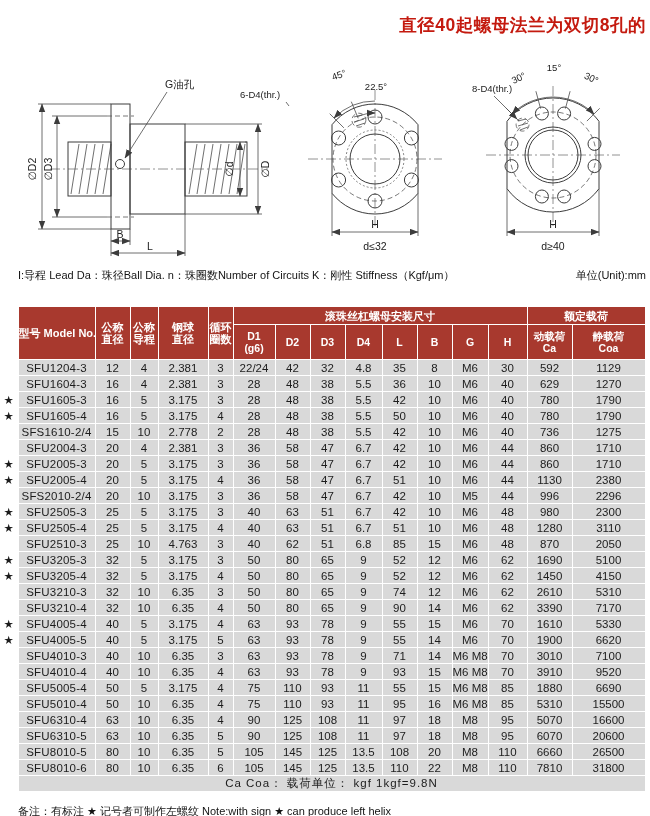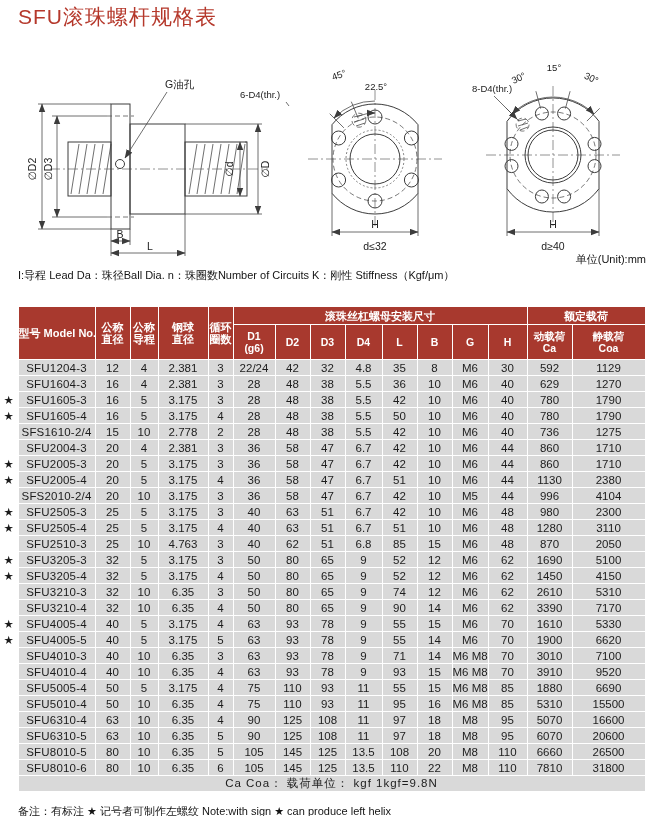--- a/index.html
+++ b/index.html
@@ -18,21 +18,21 @@
   .dline{stroke:#3c3c3c;stroke-width:1;fill:none;}
   .thin{stroke:#4a4a4a;stroke-width:.8;fill:none;}
   .cline{stroke:#777;stroke-width:.8;fill:none;stroke-dasharray:10 3 2 3;}
   .dash{stroke:#555;stroke-width:.8;fill:none;stroke-dasharray:5 3;}
   .dot{stroke:#666;stroke-width:.8;fill:none;stroke-dasharray:2 2;}
   .dtext{font-size:10.5px;fill:#222;font-family:"Liberation Sans",sans-serif;}
   .stext{font-size:9.5px;fill:#222;font-family:"Liberation Sans",sans-serif;}
 
   
   .legend{position:absolute;left:18px;top:268px;width:628px;font-size:11px;line-height:15px;color:#141414;}
-  .legend .unit{position:absolute;right:0;bottom:16px;font-size:11px;color:#141414;}
+  .legend .unit{position:absolute;right:0;bottom:0;font-size:11px;color:#141414;}
 
   
   table.spec{position:absolute;left:0;top:306px;width:645px;border-collapse:collapse;table-layout:fixed;}
   table.spec th,table.spec td{border:1px solid #fff;padding:0;text-align:center;vertical-align:middle;
         white-space:nowrap;overflow:hidden;}
   table.spec th{background:var(--header-bg);color:#fff;font-weight:bold;font-size:10.5px;line-height:12px;}
   table.spec .group-row th{height:17px;font-size:11px;}
   table.spec .sub-row th{height:34px;}
   table.spec td{background:var(--row-bg);font-size:11.5px;height:15px;color:#1c1c1c;}
   td.star-cell,th.star-cell{background:#fff !important;border:none !important;font-size:12px;color:#111;
@@ -43,22 +43,22 @@
 
   
   .note{position:absolute;left:18px;top:796px;font-size:11px;color:#141414;margin-top:8px;}
 </style>
 </head>
 <body>
 
 <div class="page">
 
   <div class="hdr">
-    <div class="hdr-cn">SFU滚珠螺杆规格表</div>
   </div>
+  <div class="hdr-note">直径40起螺母法兰为双切8孔的</div>
 
   <div class="diagrams">
 
     <svg width="290" height="212" viewBox="0 0 290 212">
       <defs>
         <marker id="arr" viewBox="0 0 8 6" refX="7.5" refY="3" markerWidth="9" markerHeight="7" orient="auto-start-reverse" markerUnits="userSpaceOnUse">
           <path d="M0,0 L8,3 L0,6 Z" fill="#3c3c3c"></path>
         </marker>
       </defs>
 
@@ -444,21 +444,21 @@
           <td>3</td>
           <td>36</td>
           <td>58</td>
           <td>47</td>
           <td>6.7</td>
           <td>42</td>
           <td>10</td>
           <td>M5</td>
           <td>44</td>
           <td>996</td>
-          <td>4104</td>
+          <td>2296</td>
         </tr>
         <tr>
           <td class="star-cell">★</td>
           <td class="model-cell">SFU2505-3</td>
           <td>25</td>
           <td>5</td>
           <td>3.175</td>
           <td>3</td>
           <td>40</td>
           <td>63</td>

